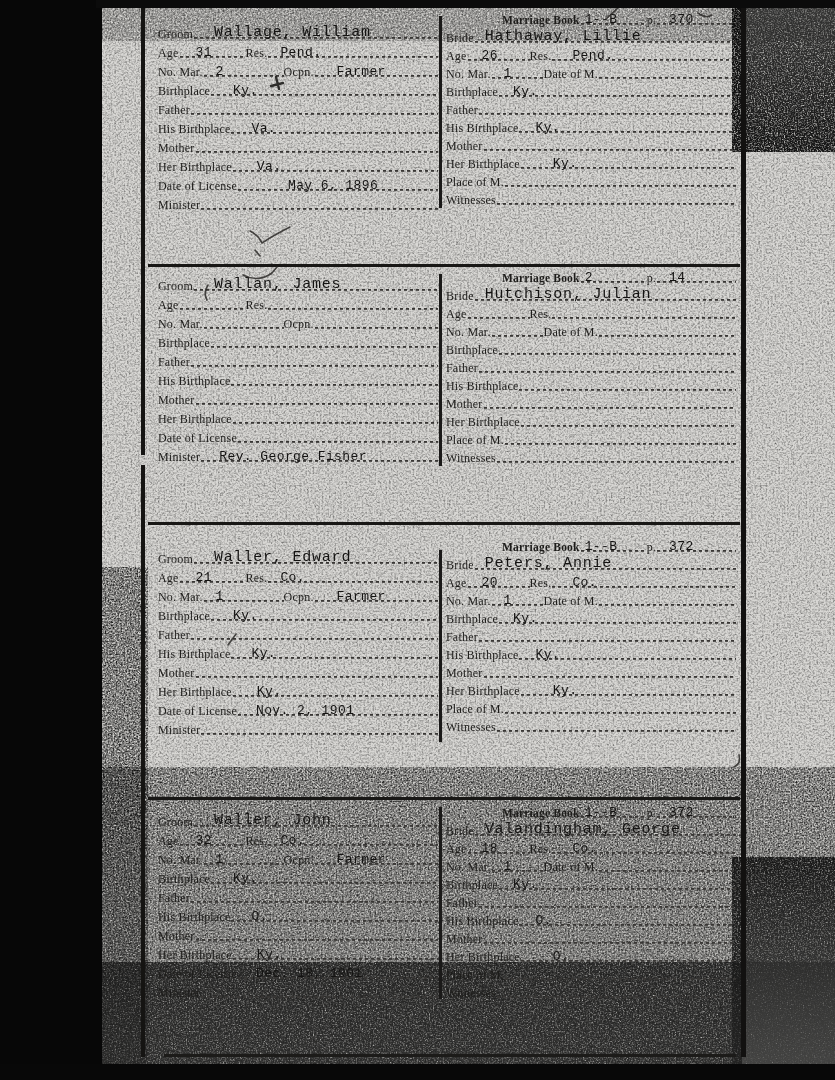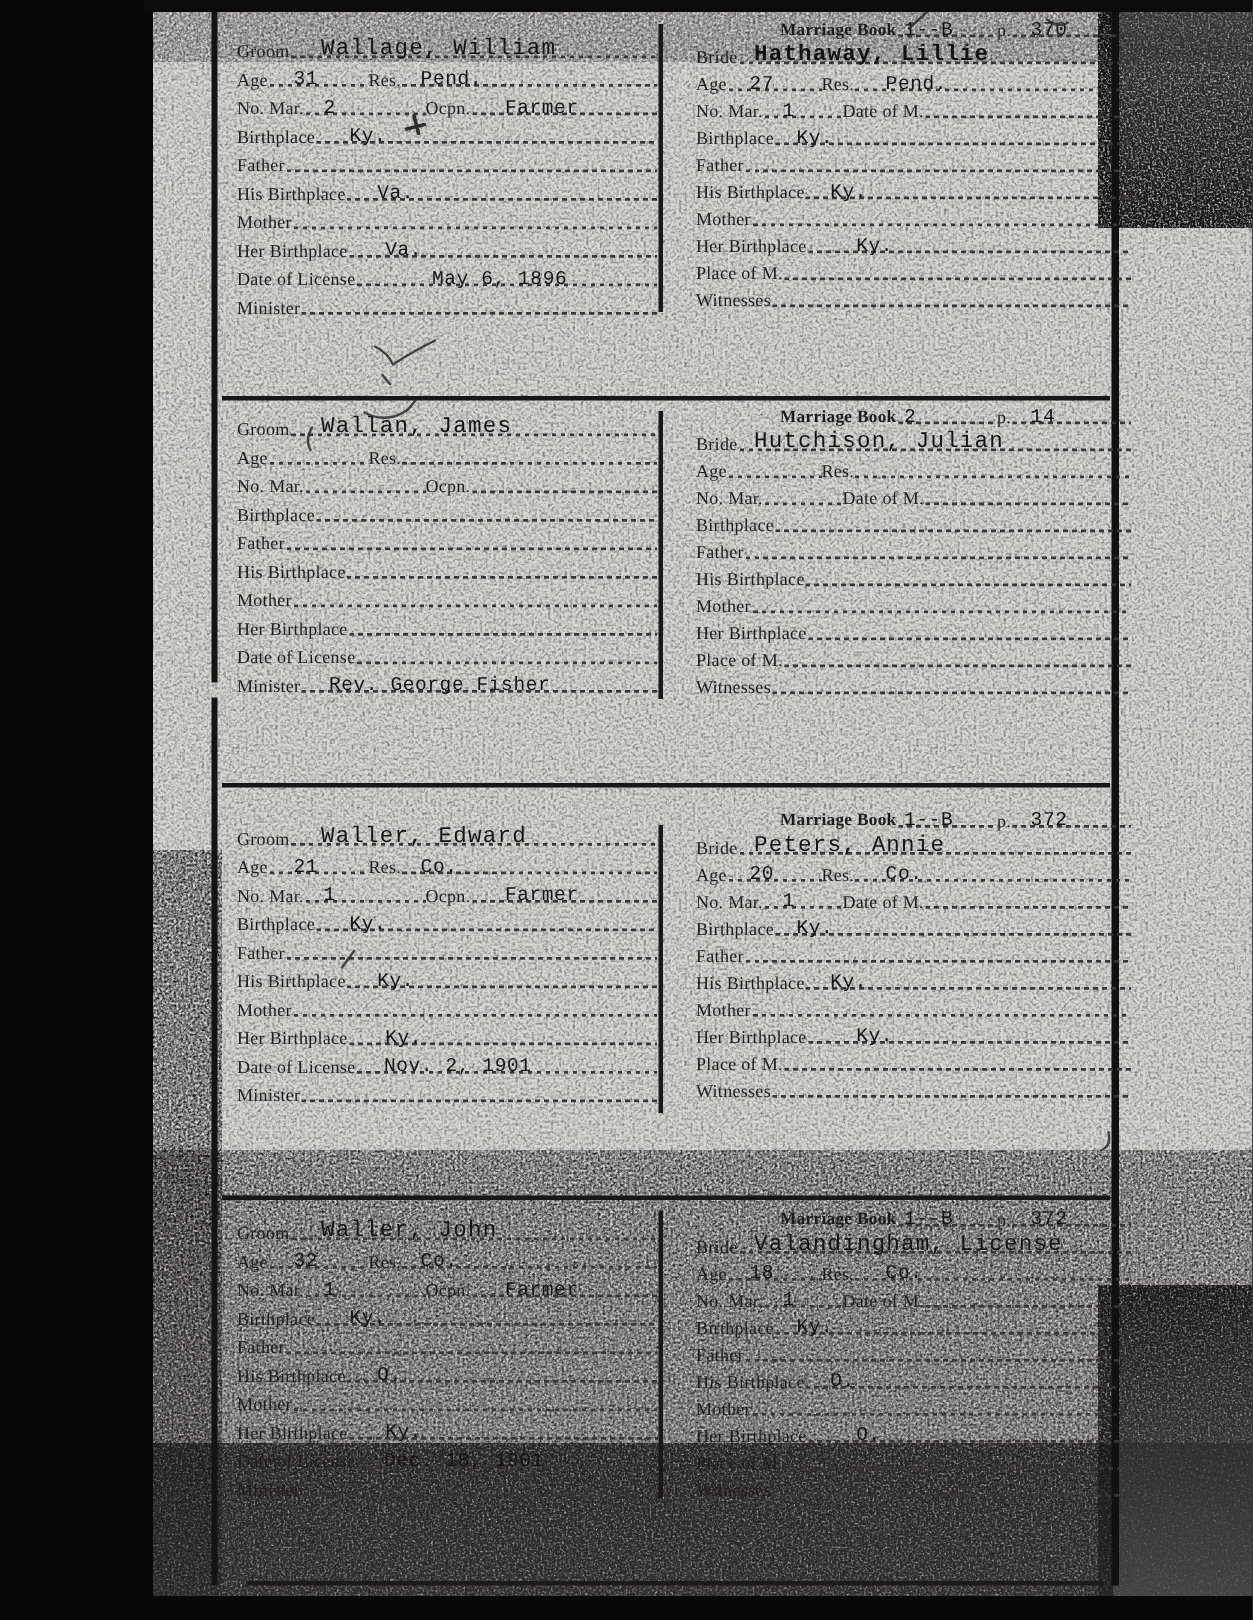--- a/index.html
+++ b/index.html
@@ -20,21 +20,21 @@
   .vrule{position:absolute;width:4px;background:#151412;}
   .vrule-left-a{left:39px;top:0;height:448px;}
   .vrule-left-b{left:39px;top:458px;height:592px;}
   .vrule-right{left:639px;top:0;width:5px;height:1050px;background:#121110;}
   .hsep{position:absolute;left:46px;width:592px;height:3px;background:#181715;}
   .hsep-bottom{position:absolute;left:62px;width:572px;height:3px;background:#1c1b19;}
   .record{position:absolute;left:0;width:733px;height:252px;}
   .vmid{position:absolute;left:337px;top:6px;width:2.5px;height:192px;background:#1a1918;}
   .card{position:absolute;top:0;display:flex;flex-direction:column;}
   .cardL{left:56px;width:280px;justify-content:space-between;--rh:19px;}
-  .cardR{left:362px;width:290px;justify-content:space-between;--rh:18px;}
+  .cardR{left:344px;width:290px;justify-content:space-between;--rh:18px;}
   .frow{display:flex;align-items:flex-end;height:var(--rh);}
   .lbl{font-family:"Liberation Serif","DejaVu Serif",serif;font-size:12px;line-height:1;
        color:#1d1c1a;white-space:nowrap;padding:0 1px 3px 0;letter-spacing:.2px;}
   .lbl.mb{font-weight:600;font-size:11.5px;}
   .spacer{flex:0 0 auto;height:100%;}
   .fill{position:relative;flex:1 1 auto;height:100%;
         background-image:repeating-linear-gradient(90deg,#383634 0 3px,rgba(0,0,0,0) 3px 6px);
         background-size:100% 1.8px;background-repeat:no-repeat;background-position:0 calc(100% - 4px);}
   .fill.fw{flex:0 0 auto;}
   .val{position:absolute;bottom:3px;left:0;font-family:"Liberation Mono","DejaVu Sans Mono",monospace;
@@ -162,27 +162,27 @@
               <span class="val" style="left: 4px;">1--B</span>
             </span>
             <span class="lbl">p.</span>
             <span class="fill">
               <span class="val" style="left: 12px;">370</span>
             </span>
           </div>
           <div class="frow">
             <span class="lbl">Bride</span>
             <span class="fill">
-              <span class="val big" style="left: 10px; font-weight: bold;">Hathaway, Lillie</span>
+              <span class="val big" style="left: 10px;">Hathaway, Lillie</span>
             </span>
           </div>
           <div class="frow">
             <span class="lbl">Age</span>
             <span class="fill fw" style="width: 62px;">
-              <span class="val" style="left: 14px;">27</span>
+              <span class="val" style="left: 14px;">26</span>
             </span>
             <span class="lbl">Res.</span>
             <span class="fill">
               <span class="val" style="left: 20px;">Pend.</span>
             </span>
           </div>
           <div class="frow">
             <span class="lbl">No. Mar.</span>
             <span class="fill fw" style="width: 52px;">
               <span class="val" style="left: 12px;">1</span>
@@ -624,21 +624,21 @@
               <span class="val" style="left: 4px;">1--B</span>
             </span>
             <span class="lbl">p.</span>
             <span class="fill">
               <span class="val" style="left: 12px;">372</span>
             </span>
           </div>
           <div class="frow">
             <span class="lbl">Bride</span>
             <span class="fill">
-              <span class="val big" style="left: 10px;">Valandingham, License</span>
+              <span class="val big" style="left: 10px;">Valandingham, George</span>
             </span>
           </div>
           <div class="frow">
             <span class="lbl">Age</span>
             <span class="fill fw" style="width: 62px;">
               <span class="val" style="left: 14px;">18</span>
             </span>
             <span class="lbl">Res.</span>
             <span class="fill">
               <span class="val" style="left: 20px;">Co.</span>

